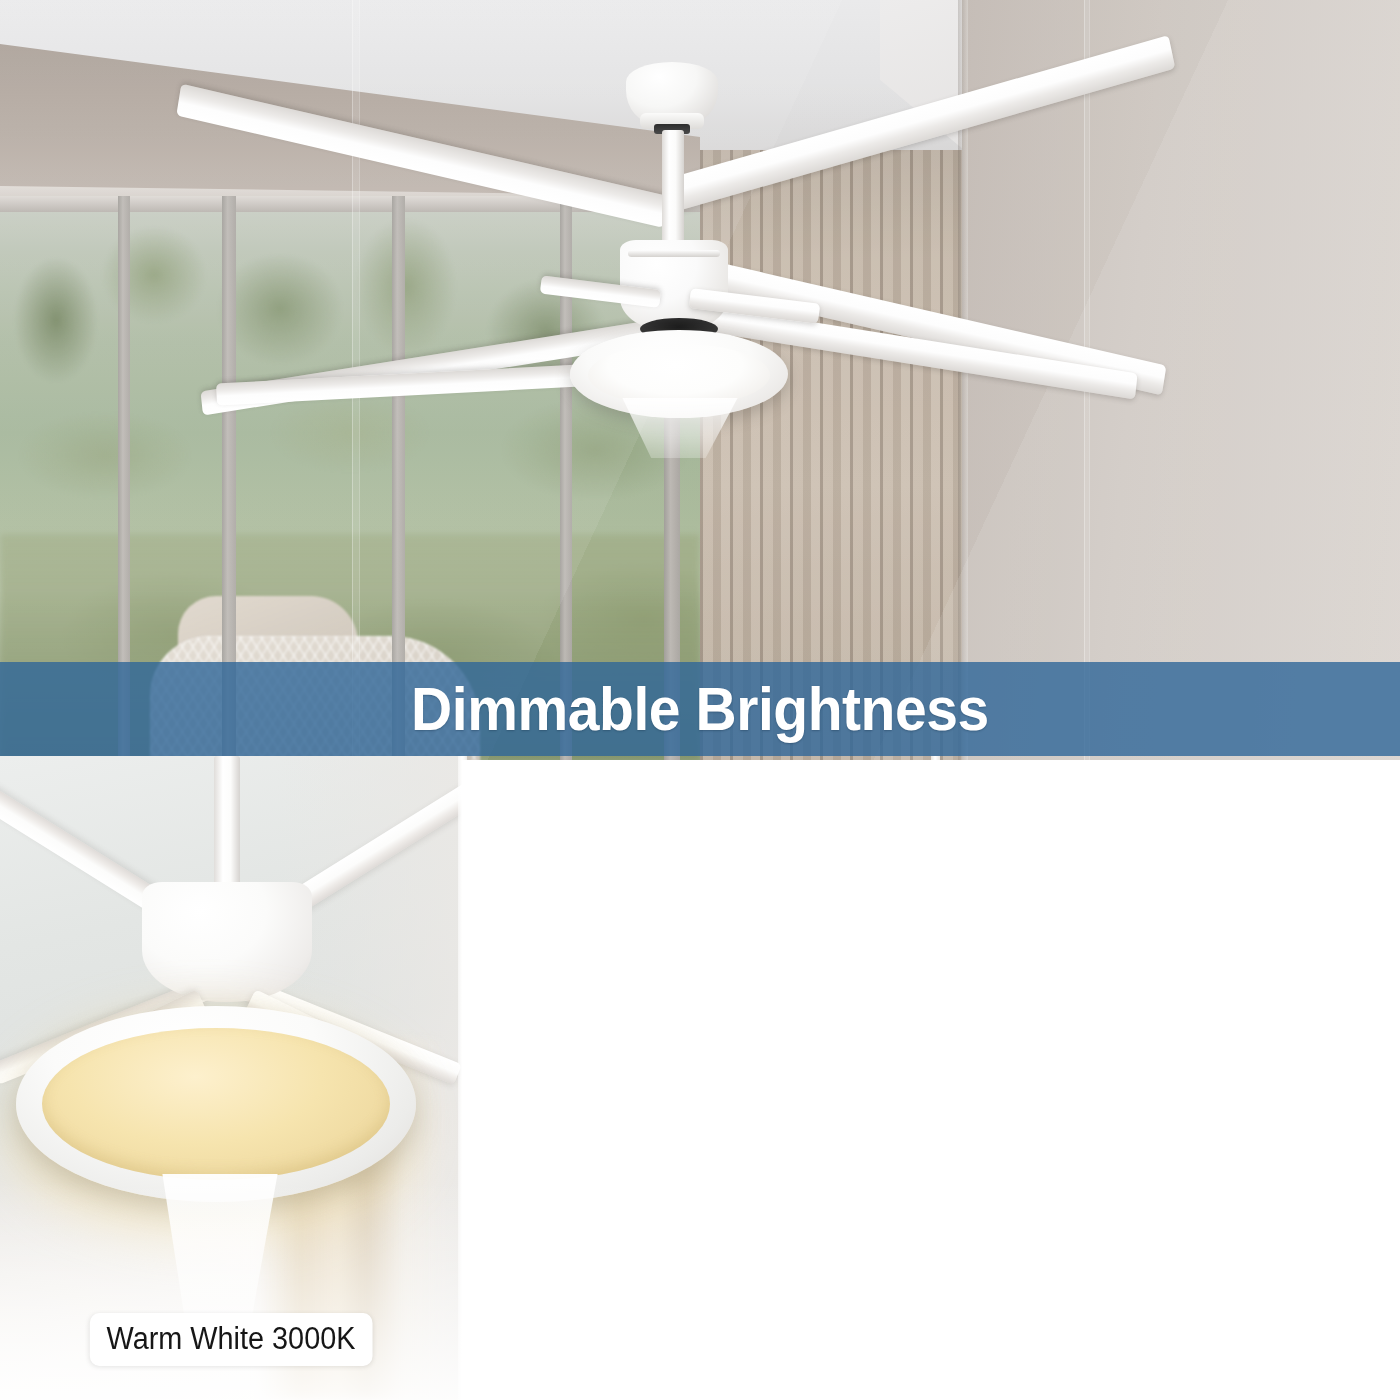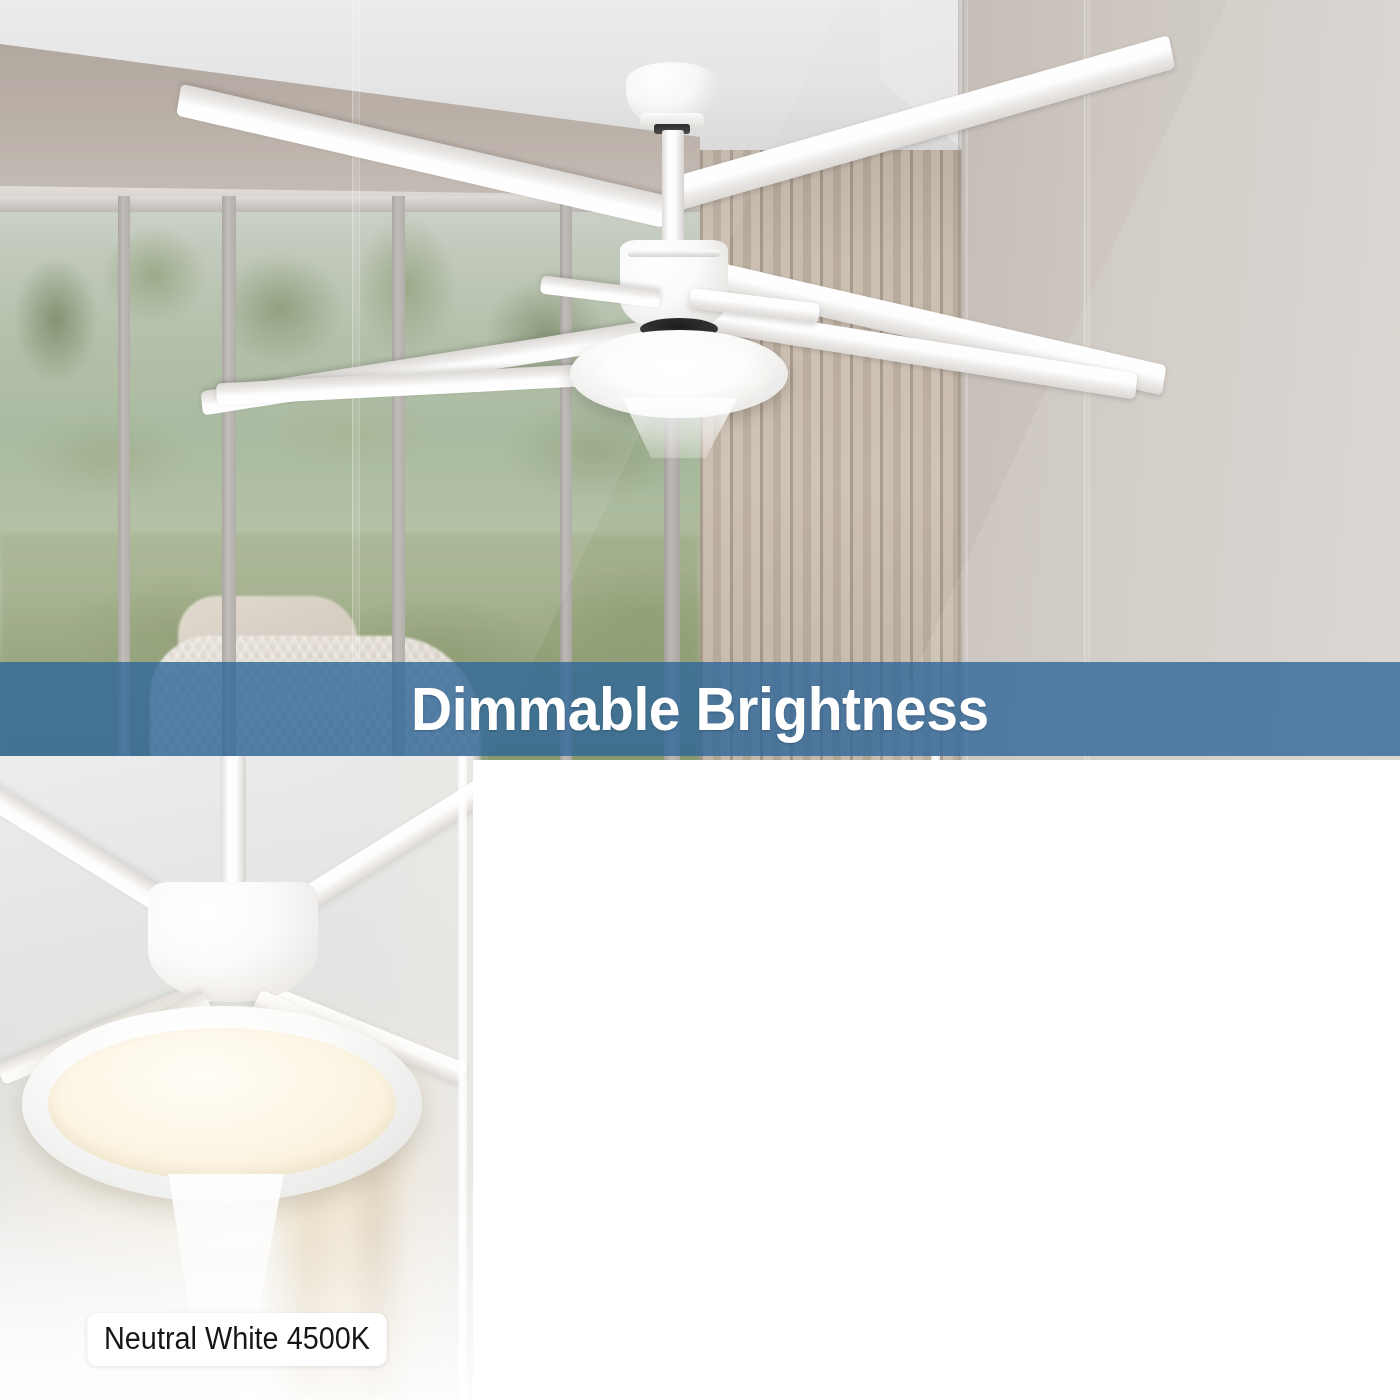--- a/index.html
+++ b/index.html
@@ -279,46 +279,46 @@
       
     </div>
 
     <div class="banner">
       <div class="banner-title">Dimmable Brightness</div>
     </div>
   </div>
 
   <div class="bottom">
 
-
-    <div class="panel p2">
+    <div class="panel p1">
       <div class="p-bg"></div>
       <div class="p-wallband"></div>
       <div class="p-curtain"></div>
 
-      <div class="p-blade" style="left:232px;top:178px;width:300px;height:24px;transform:rotate(-32deg);"></div>
-      <div class="p-blade" style="left:232px;top:178px;width:300px;height:24px;transform:rotate(212deg);"></div>
-      <div class="p-blade" style="left:232px;top:214px;width:250px;height:22px;transform:rotate(22deg);"></div>
-      <div class="p-blade" style="left:232px;top:214px;width:250px;height:22px;transform:rotate(158deg);"></div>
-
-      <div class="p-rod" style="left:220px;top:0;width:26px;height:150px;"></div>
-      <div class="p-motor" style="left:148px;top:126px;"></div>
-
-      <div class="p-blade" style="left:256px;top:232px;width:110px;height:26px;transform:rotate(26deg);"></div>
-      <div class="p-blade" style="left:208px;top:232px;width:110px;height:26px;transform:rotate(154deg);"></div>
-
-      <div class="p-glow" style="left:16px;top:260px;width:400px;height:220px;background:#fdf3dd;"></div>
-      <div class="p-ring" style="left:22px;top:250px;width:400px;height:196px;"></div>
-      <div class="p-lens" style="left:48px;top:272px;width:348px;height:152px;
-                  background:radial-gradient(ellipse at 44% 32%,#fffdf6 0%,#fdf6e6 48%,#f9efd9 80%,#f4e9cd 100%);
-                  box-shadow:inset 0 -6px 14px rgba(205,185,145,.22);"></div>
-      <div class="p-fin" style="left:136px;top:418px;width:180px;height:140px;"></div>
+      <div class="p-blade" style="left:226px;top:178px;width:300px;height:24px;transform:rotate(-32deg);"></div>
+      <div class="p-blade" style="left:226px;top:178px;width:300px;height:24px;transform:rotate(212deg);"></div>
+      <div class="p-blade" style="left:226px;top:214px;width:250px;height:22px;transform:rotate(22deg);"></div>
+      <div class="p-blade" style="left:226px;top:214px;width:250px;height:22px;transform:rotate(158deg);"></div>
+
+      <div class="p-rod" style="left:214px;top:0;width:26px;height:150px;"></div>
+      <div class="p-motor" style="left:142px;top:126px;"></div>
+
+      <div class="p-blade" style="left:250px;top:232px;width:110px;height:26px;transform:rotate(26deg);"></div>
+      <div class="p-blade" style="left:202px;top:232px;width:110px;height:26px;transform:rotate(154deg);"></div>
+
+      <div class="p-glow" style="left:10px;top:260px;width:400px;height:220px;background:#f3dfa6;"></div>
+      <div class="p-ring" style="left:16px;top:250px;width:400px;height:196px;"></div>
+      <div class="p-lens" style="left:42px;top:272px;width:348px;height:152px;
+                  background:radial-gradient(ellipse at 44% 32%,#fdf0cd 0%,#f6e4ae 46%,#eed9a0 78%,#e6cf92 100%);
+                  box-shadow:inset 0 -6px 14px rgba(190,160,90,.28);"></div>
+      <div class="p-fin" style="left:130px;top:418px;width:180px;height:140px;"></div>
       <div class="p-floorglow"></div>
 
-      <div class="temp-label">Neutral White 4500K</div>
-    </div>
+      <div class="temp-label">Warm White 3000K</div>
+    </div>
+
 
 
     <div class="divider div1"></div>
     <div class="divider div2"></div>
   </div>
 
 </div>
 
 </body></html>

